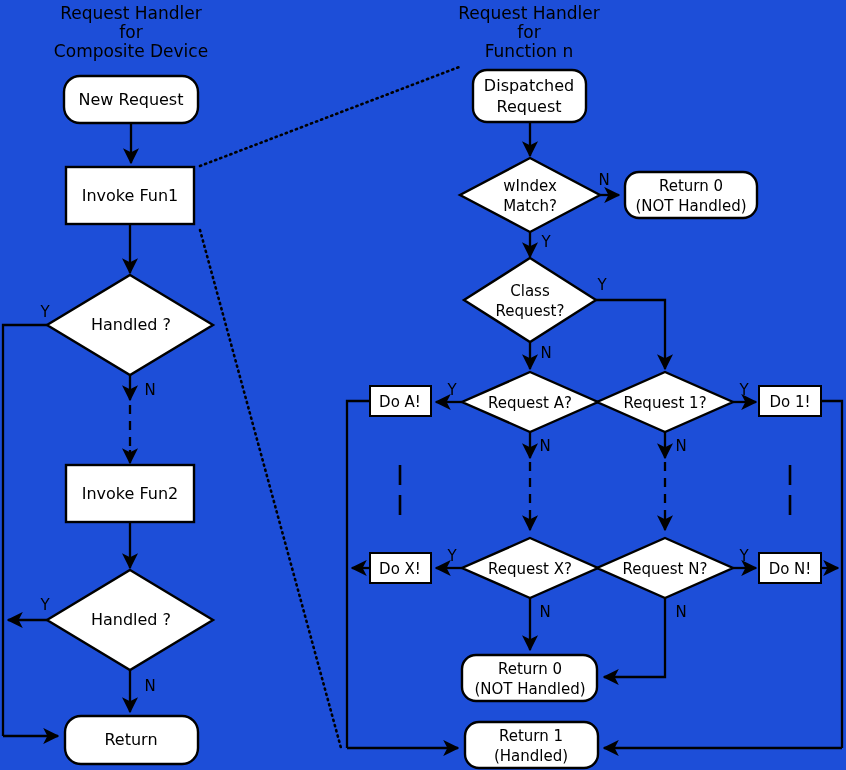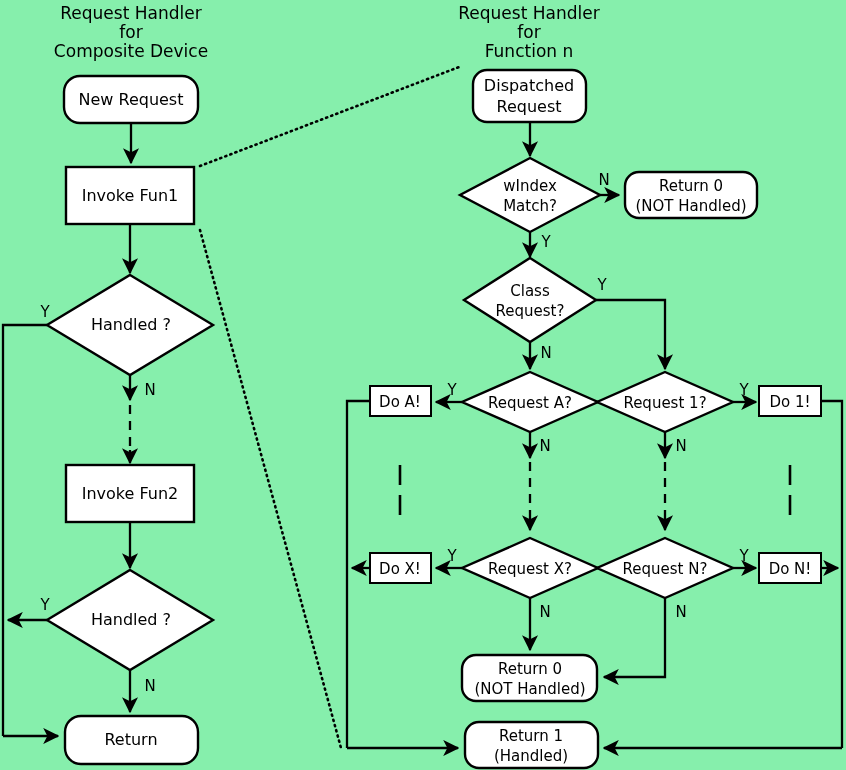--- a/index.html
+++ b/index.html
@@ -4,21 +4,21 @@
 <style>
   html, body {
     margin: 0;
     padding: 0;
     background: #ffffff;
   }
   #root {
     position: relative;
     width: 846px;
     height: 770px;
-    background: #86efac;
+    background: #1d4ed8;
     font-family: "DejaVu Sans", "Liberation Sans", sans-serif;
     overflow: hidden;
   }
   svg.canvas {
     position: absolute;
     left: 0;
     top: 0;
     width: 846px;
     height: 770px;
   }

